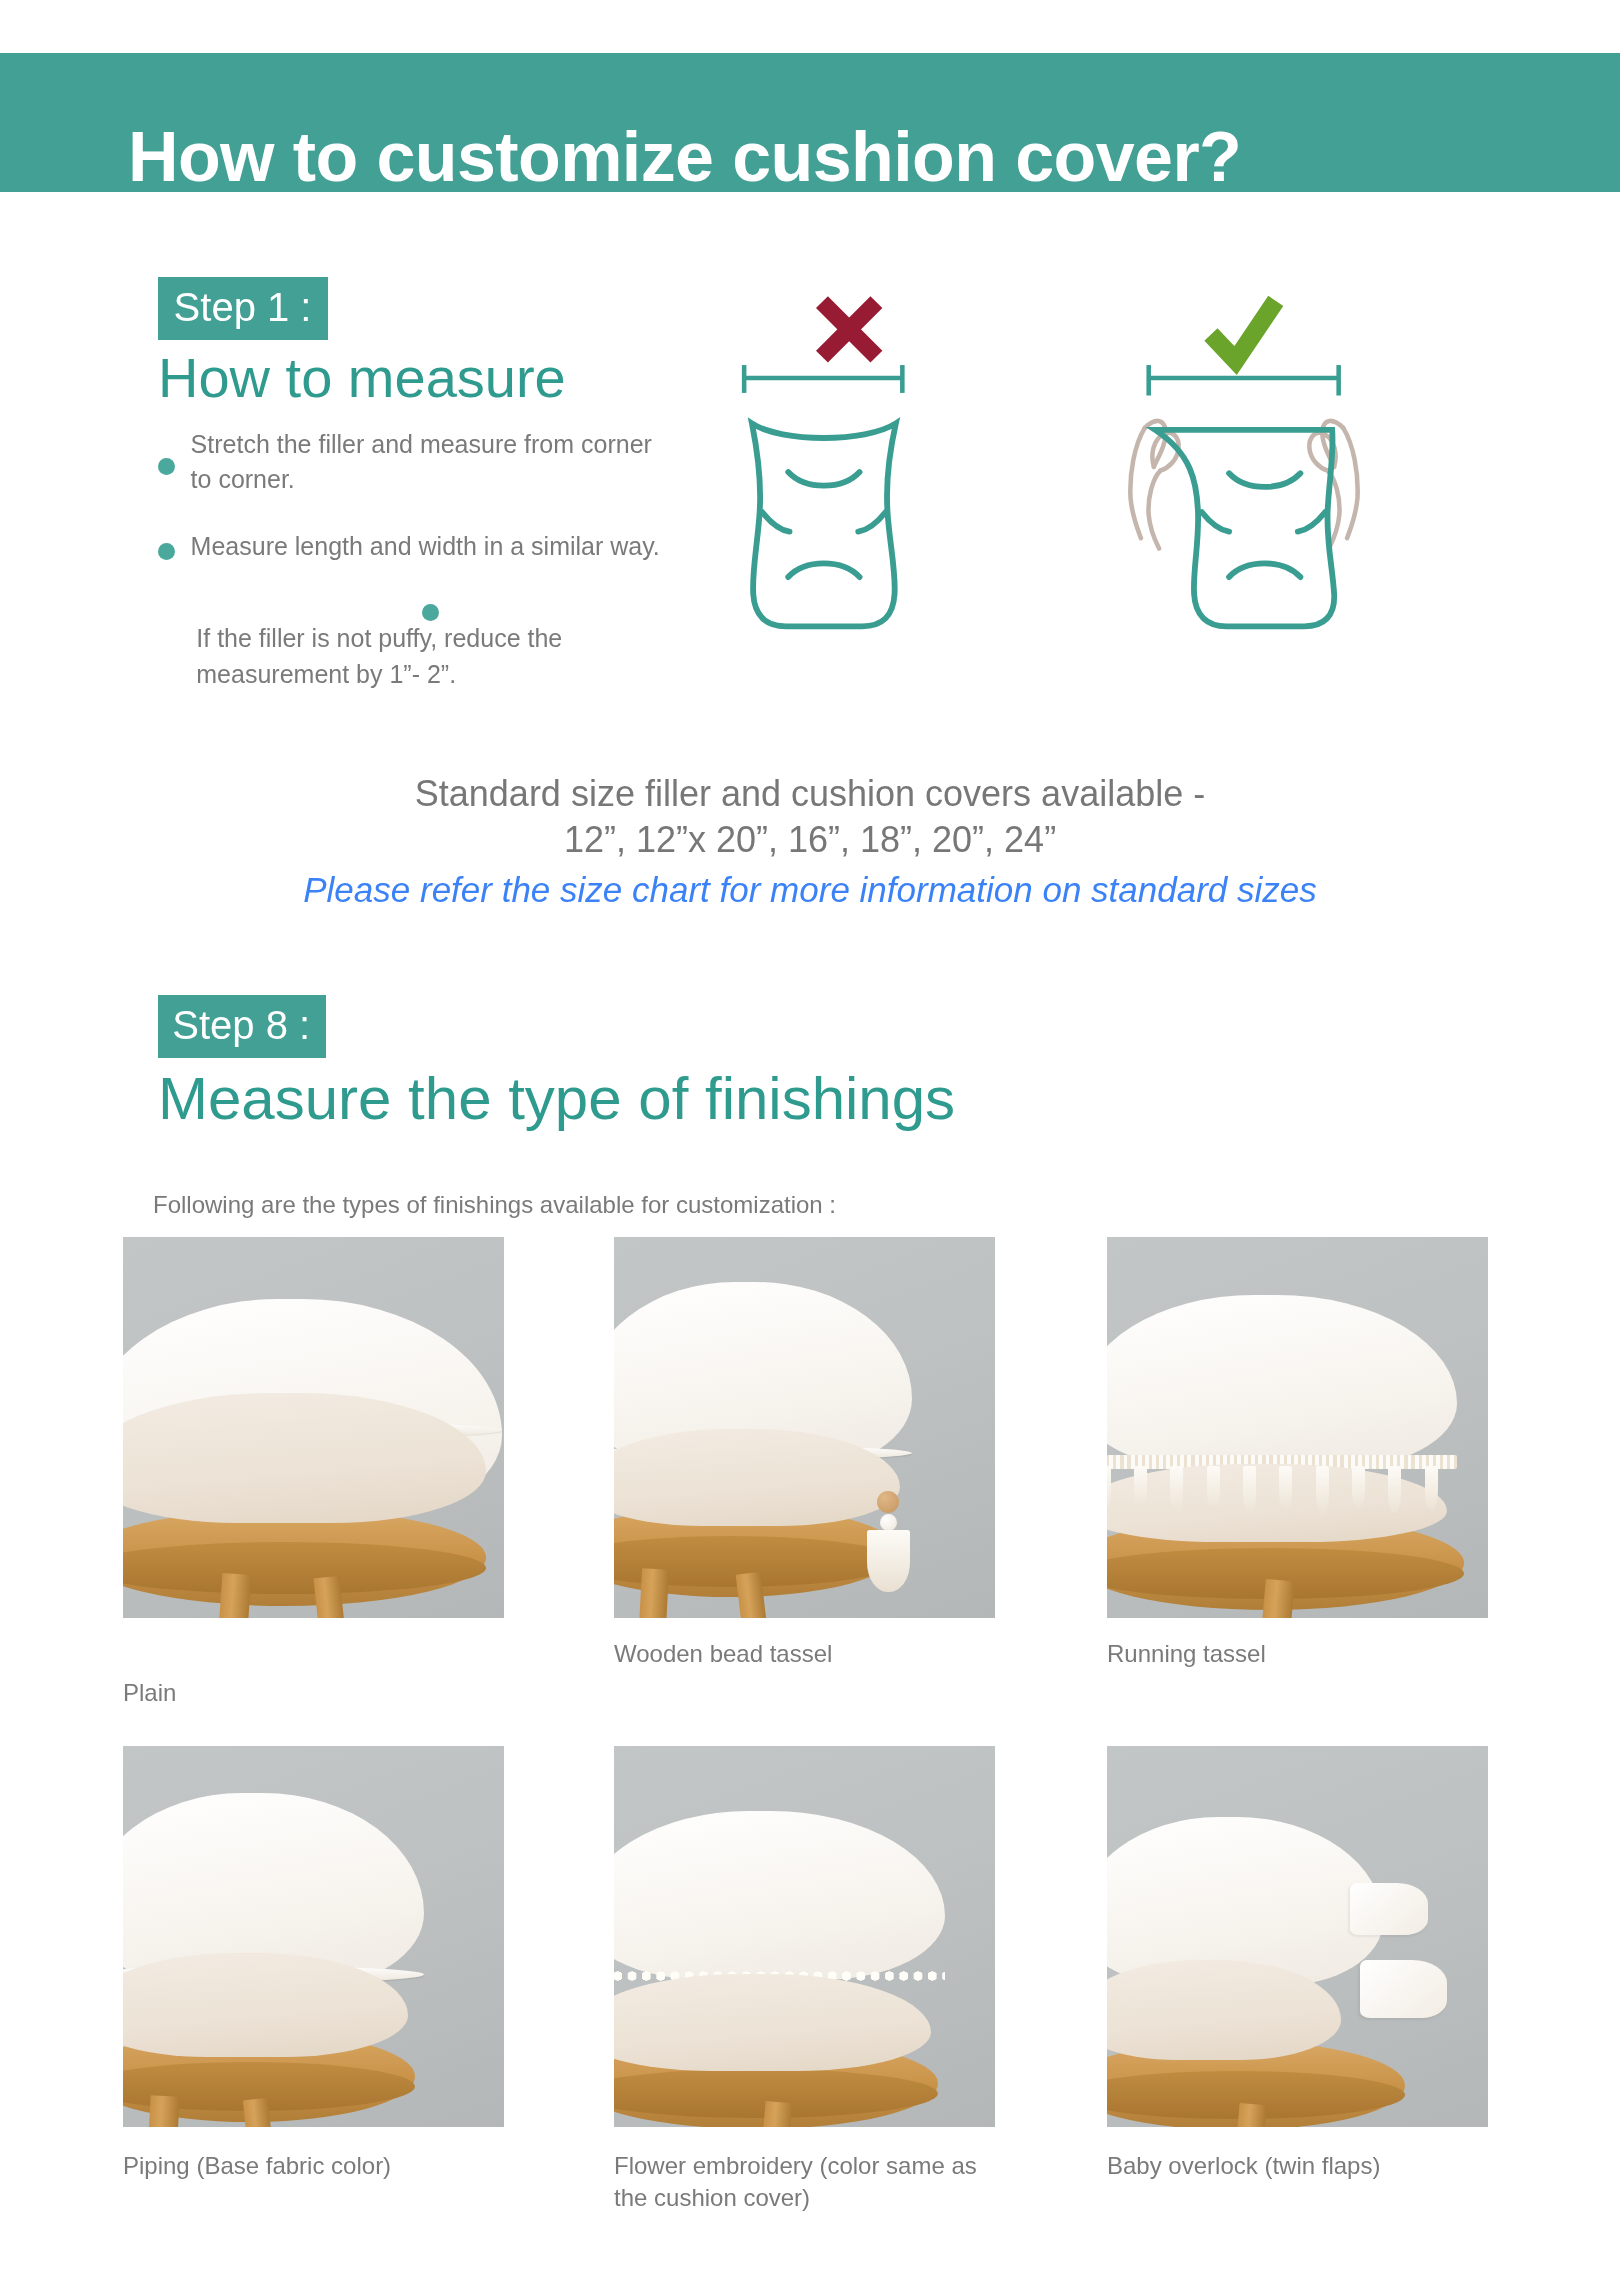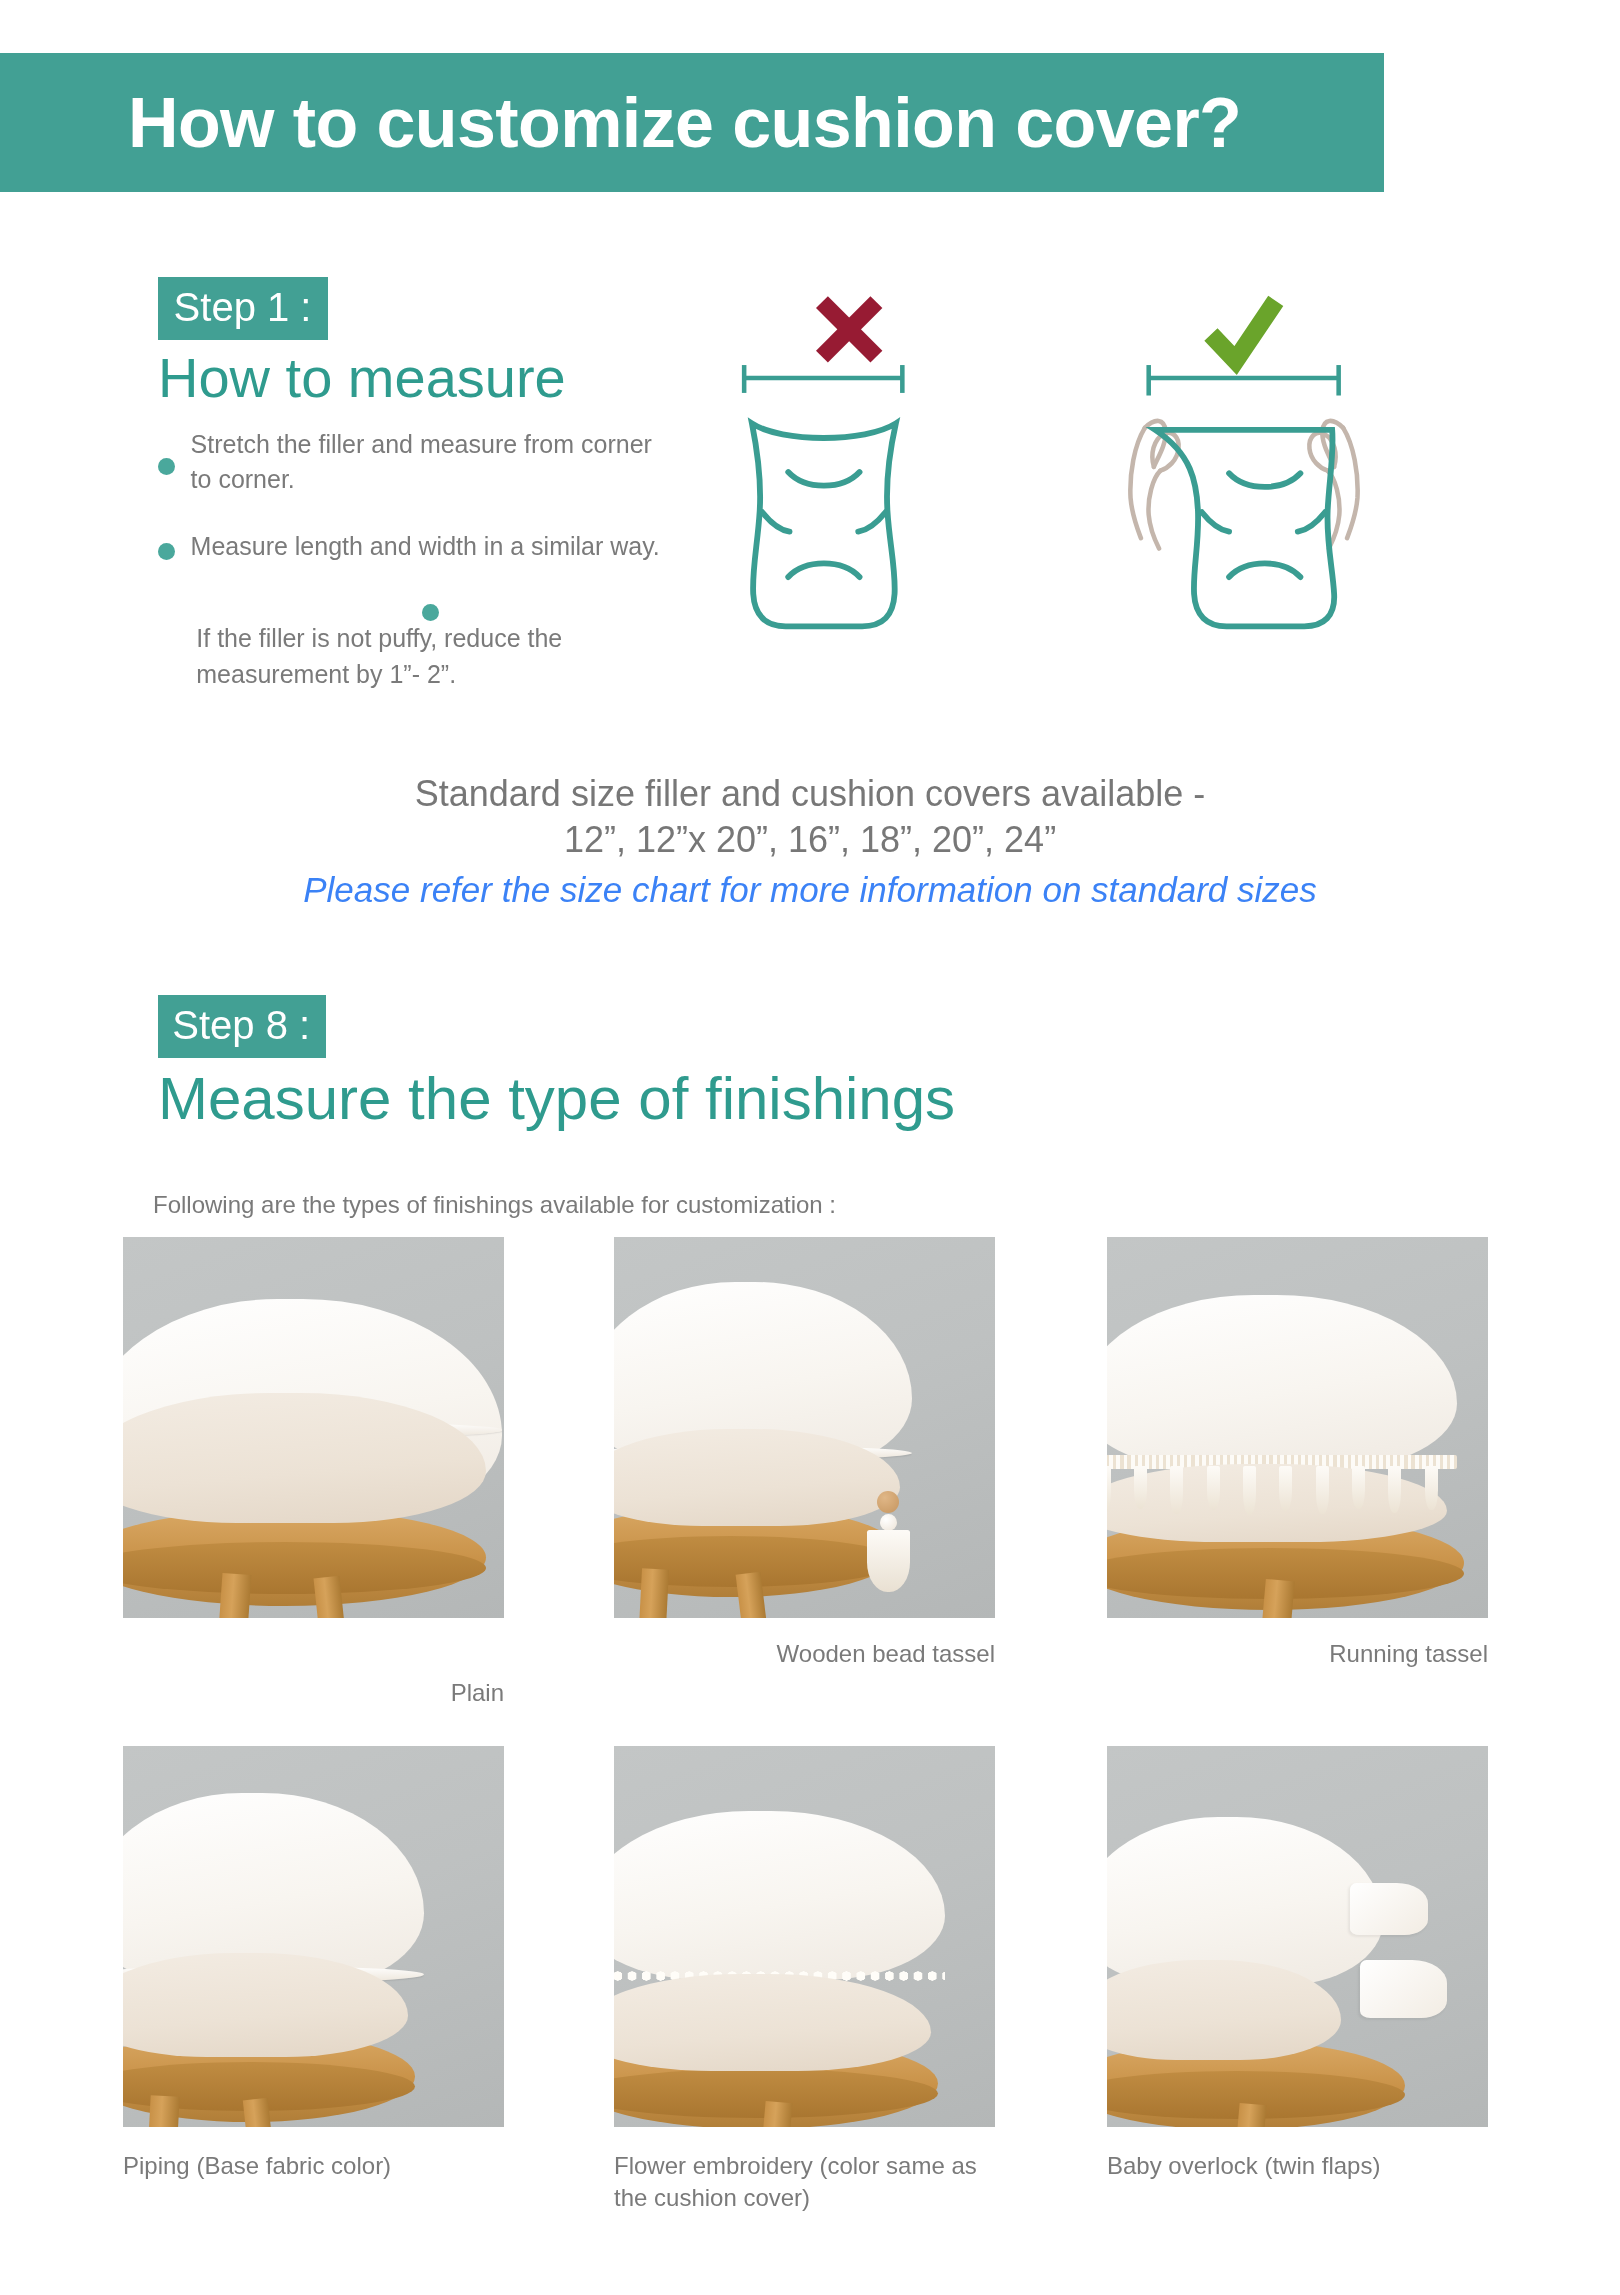--- a/index.html
+++ b/index.html
@@ -7,23 +7,23 @@
   body{
     width:1620px; height:2295px;
     font-family:"Liberation Sans", sans-serif;
     color:#6d6d6d;
     position:relative;
     overflow:hidden;
   }
 
   
   .banner{
-    position:absolute; left:0; top:53px; width:1384px; height:139px;
+    position:absolute; left:0; top:53px; width:1620px; height:139px;
     background:#42a094;
-    display:flex; align-items:center;
+    display:flex; align-items:flex-end;
   }
   .banner-title{
     color:#ffffff;
     font-size:70px;
     font-weight:600;
     letter-spacing:-0.6px;
     margin-left:128px;
     line-height:1;
   }
 
@@ -94,21 +94,21 @@
   .photo{
     position:absolute;
     overflow:hidden;
     background:#b9bcbc;
   }
   .caption{
     position:absolute;
     font-size:24px;
     line-height:1.33;
     color:#7a7a7a;
-    text-align:right;
+    text-align:left;
   }
 
   
   .scene{ position:absolute; inset:0; }
   .wall{
     position:absolute; inset:0;
     background:linear-gradient(160deg,#c3c6c6 0%,#bec1c1 45%,#b4b7b7 100%);
   }
   .stool-top{
     position:absolute;

